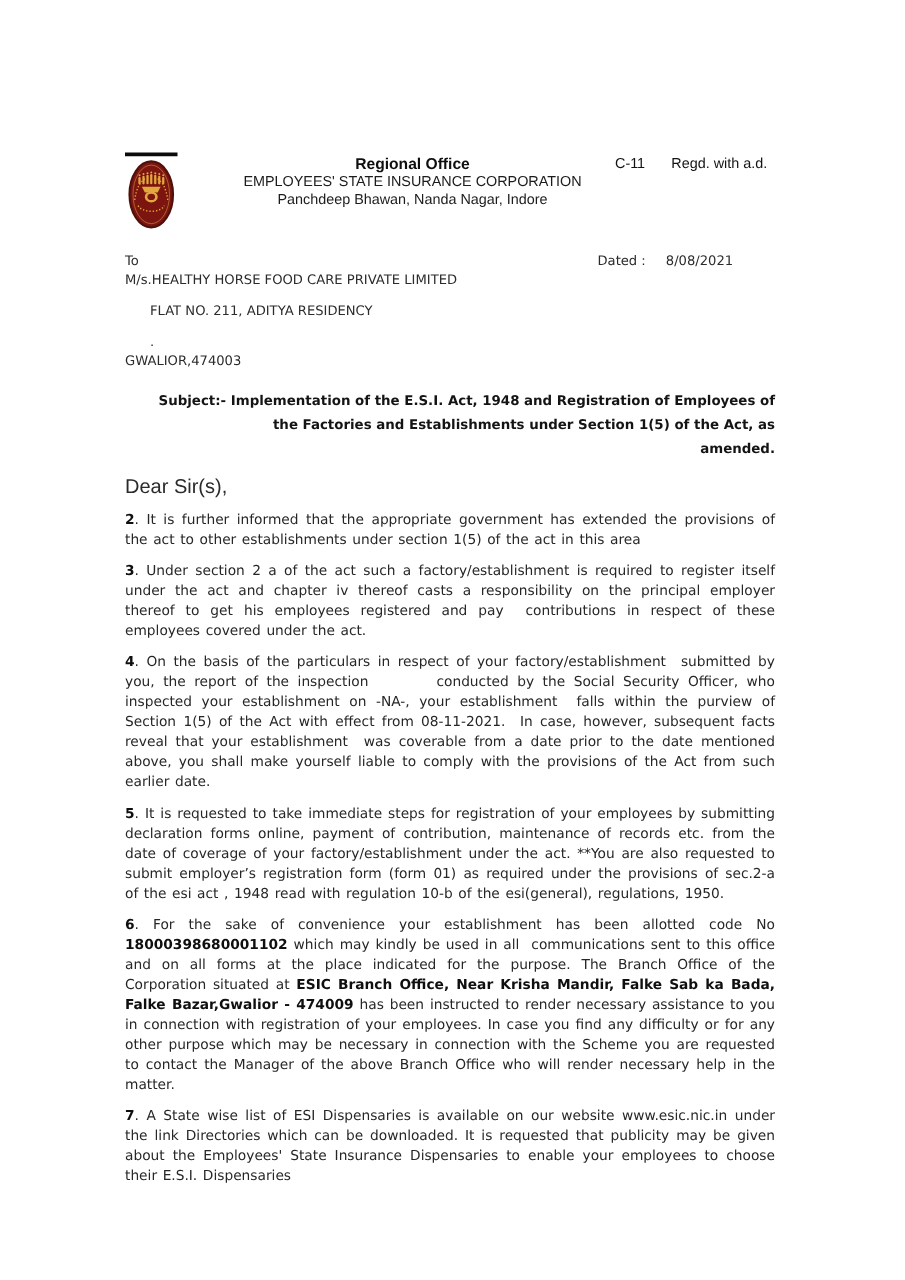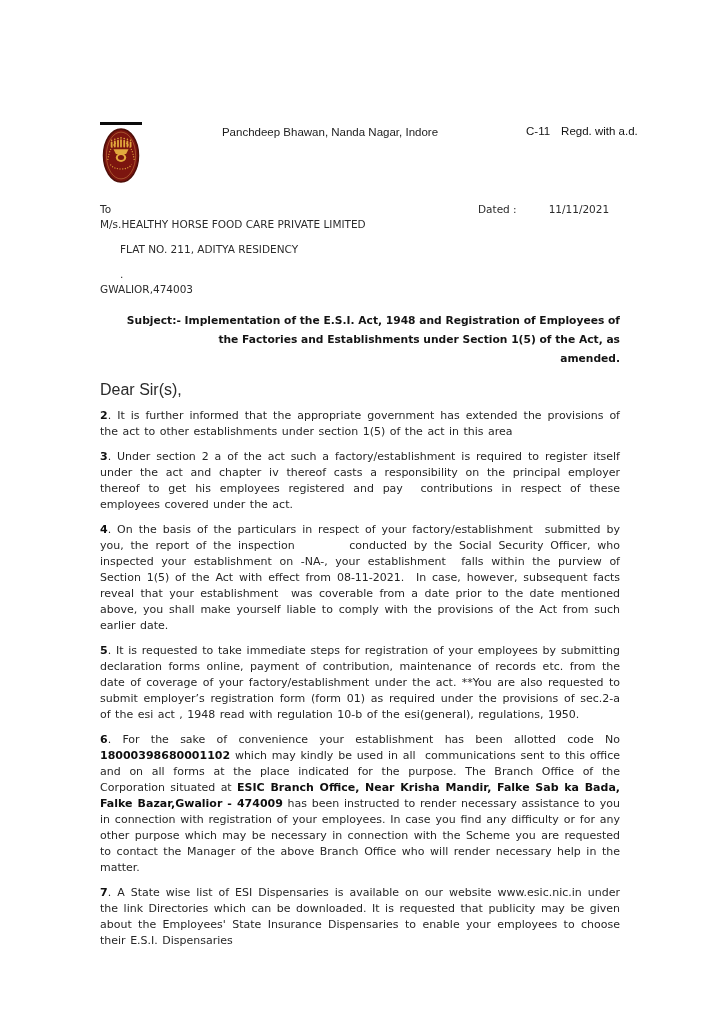--- a/index.html
+++ b/index.html
@@ -20,26 +20,26 @@
   .seal-svg { display:block; width:38px; height:57px; margin-left:2px; }
   .header-center {
     position:absolute; left:0; top:2px; width:460px; text-align:center;
     font-family:"Liberation Sans",sans-serif; color:#1c1c1c;
   }
   .h-title { font-size:12.5px; font-weight:bold; color:#0f0f0f; }
   .h-org   { font-size:11.5px; margin-top:2px; }
   .h-addr  { font-size:11.5px; margin-top:2px; }
   .header-right {
     position:absolute; left:392px; top:3px;
-    display:flex; gap:11px; white-space:nowrap;
-    font-family:"Liberation Sans",sans-serif; font-size:11.5px; color:#131313;margin-left:34px;
+    display:flex; gap:21px; white-space:nowrap;
+    font-family:"Liberation Sans",sans-serif; font-size:11.5px; color:#131313;
   }
   
   .addr-block { margin-top:16px; position:relative; font-size:10.5px; line-height:15px; color:#2b2b2b; }
-  .dated { position:absolute; left:378px; top:0; display:flex; gap:32px; white-space:nowrap;text-align:right; }
+  .dated { position:absolute; left:378px; top:0; display:flex; gap:16px; white-space:nowrap;text-align:right; }
   .gap-before { margin-top:10px;margin-left:20px; }
   
   .subject { margin-top:14px; font-weight:bold; font-size:10.7px; line-height:19px; color:#141414;text-align:right; }
   .subject div { white-space:nowrap; }
   .subj-l1 { padding-left:5px; }
   .subj-l2 { padding-left:48px; }
   .subj-l3 { padding-left:5px; }
   
   .salutation { margin-top:13px; font-family:"Liberation Sans",sans-serif; font-size:16px; color:#2a2a2a; }
   .body-text { margin-top:9px; }
@@ -81,33 +81,35 @@
         </g>
         <path d="M11.5 22.3 h15 l-2.4 4.6 h-10.2 Z" fill="#e2a83d"></path>
         <ellipse cx="19" cy="30.5" rx="5.2" ry="4.4" fill="#e2a83d"></ellipse>
         <ellipse cx="19" cy="30.5" rx="3.1" ry="2.5" fill="#7c150f"></ellipse>
         <path d="M5.8 33 C7 23.5, 10.5 17.5, 15 15.5" stroke="#e2a83d" stroke-width="1.1" fill="none" stroke-dasharray="1.1 1.5"></path>
         <path d="M32.2 33 C31 23.5, 27.5 17.5, 23 15.5" stroke="#e2a83d" stroke-width="1.1" fill="none" stroke-dasharray="1.1 1.5"></path>
         <path d="M8.5 37.5 C11.5 43.5, 26.5 43.5, 29.5 37.5" stroke="#e2a83d" stroke-width="1.1" fill="none" stroke-dasharray="1.1 1.5"></path>
       </svg>
     </div>
     <div class="header-center">
+      <div class="h-title">Regional Office</div>
+      <div class="h-org">EMPLOYEES' STATE INSURANCE CORPORATION</div>
       <div class="h-addr">Panchdeep Bhawan, Nanda Nagar, Indore</div>
     </div>
     <div class="header-right">
       <span>C-11</span>
       <span>Regd. with a.d.</span>
     </div>
   </div>
 
   <div class="addr-block">
     <div>To</div>
     <div class="dated">
       <span>Dated :</span>
-      <span>11/11/2021</span>
+      <span>8/08/2021</span>
     </div>
     <div>M/s.HEALTHY HORSE FOOD CARE PRIVATE LIMITED</div>
     <div class="gap-before">FLAT NO. 211, ADITYA RESIDENCY</div>
     <div class="gap-before">.</div>
     <div>GWALIOR,474003</div>
   </div>
 
   <div class="subject">
     <div class="subj-l1">Subject:- Implementation of the E.S.I. Act, 1948 and Registration of Employees of</div>
     <div class="subj-l2">the Factories and Establishments under Section 1(5) of the Act, as</div>

